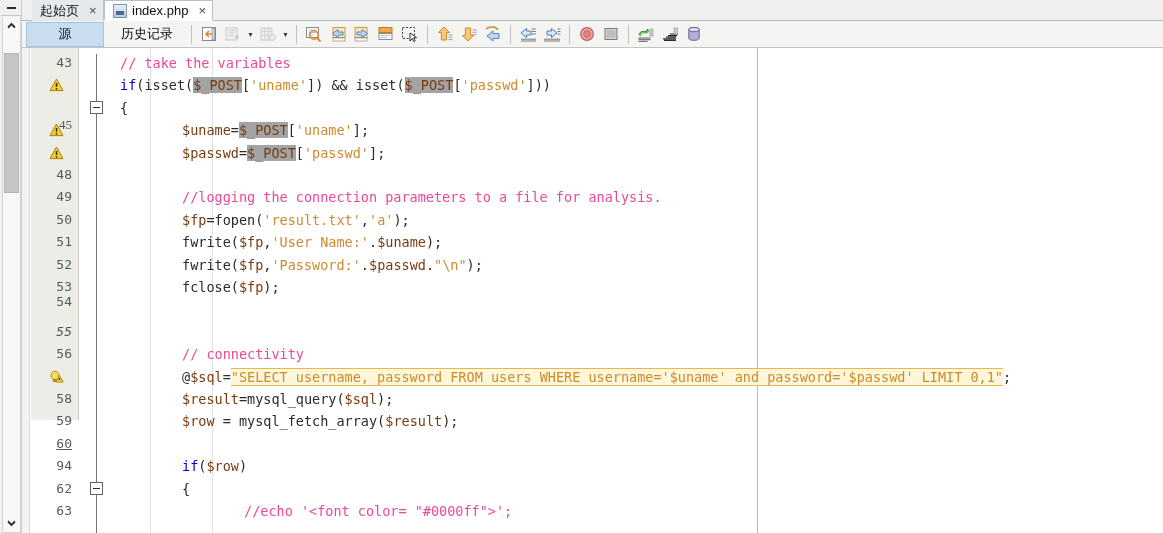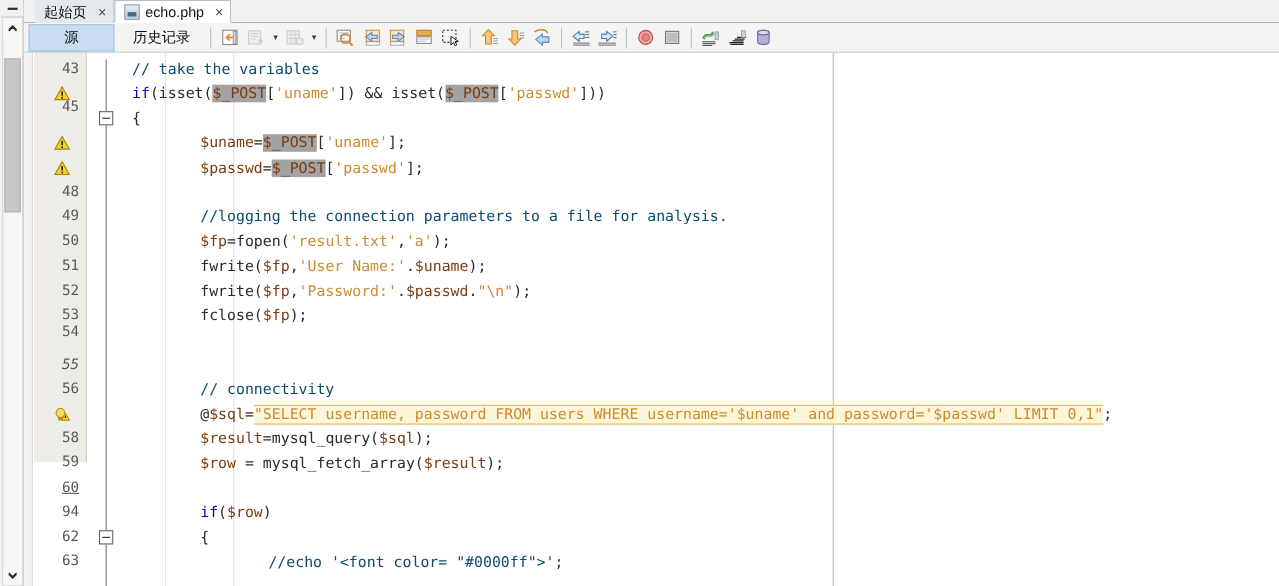--- a/index.html
+++ b/index.html
@@ -231,21 +231,21 @@
   .margin-line {
     position: absolute;
     top: 0;
     left: 643px;
     width: 1px; height: 485px;
     background: #d8aebc;
   }
 
   
   .t-plain   { color: #2a2a2a; }
-  .t-comment { color: #0c4a6e; text-align: right; }
+  .t-comment { color: #ec4899; text-align: right; }
   .t-kw      { color: #0000cd; }
   .t-var     { color: #7a3b10; }
   .t-str     { color: #cd8b30; }
   .t-fn      { color: #2a2a2a; }
 
   .sql-hl {
     background: #fdf6d8;
     border-top: 1px solid #e8b84b;
     border-bottom: 1px solid #e8b84b;
     color: #cd8b30;
@@ -276,21 +276,21 @@
     </div>
   </div>
 
   <div id="tabbar">
       <div class="doc-tab" style="left: 10px;">
         <span class="tab-label">起始页</span>
         <span class="tab-close">×</span>
       </div>
       <div class="doc-tab active" style="left: 82px;">
         <span class="tab-icon"></span>
-        <span class="tab-label">echo.php</span>
+        <span class="tab-label">index.php</span>
         <span class="tab-close">×</span>
       </div>
     </div>
 
   <div id="toolbar">
     <div class="mode-tab active">
       <span>源</span>
     </div>
     <div class="mode-tab">
       <span>历史记录</span>
@@ -439,21 +439,21 @@
 
   <div id="editor">
     <div id="gutter-error"></div>
     <div id="gutter-num">
         <div class="ln" style="top: 7px;">43</div>
         <div class="warn-ico" style="top: 30.4px;"><svg width="15" height="14" viewBox="0 0 15 14">
       <path d="M7.5 1 L14 12.6 L1 12.6 Z" fill="#f5d033" stroke="#a88400" stroke-width="1"></path>
       <path d="M7.5 5 L7.5 9" stroke="#3a2c00" stroke-width="1.5"></path>
       <circle cx="7.5" cy="10.8" r="0.9" fill="#3a2c00"></circle>
     </svg></div>
-        <div class="ln" style="top: 42px;">45</div>
+        <div class="ln" style="top: 69px; font-family: Liberation Serif, serif;">45</div>
         <div class="warn-ico" style="top: 75.2px;"><svg width="15" height="14" viewBox="0 0 15 14">
       <path d="M7.5 1 L14 12.6 L1 12.6 Z" fill="#f5d033" stroke="#a88400" stroke-width="1"></path>
       <path d="M7.5 5 L7.5 9" stroke="#3a2c00" stroke-width="1.5"></path>
       <circle cx="7.5" cy="10.8" r="0.9" fill="#3a2c00"></circle>
     </svg></div>
         <div class="warn-ico" style="top: 97.6px;"><svg width="15" height="14" viewBox="0 0 15 14">
       <path d="M7.5 1 L14 12.6 L1 12.6 Z" fill="#f5d033" stroke="#a88400" stroke-width="1"></path>
       <path d="M7.5 5 L7.5 9" stroke="#3a2c00" stroke-width="1.5"></path>
       <circle cx="7.5" cy="10.8" r="0.9" fill="#3a2c00"></circle>
     </svg></div>

